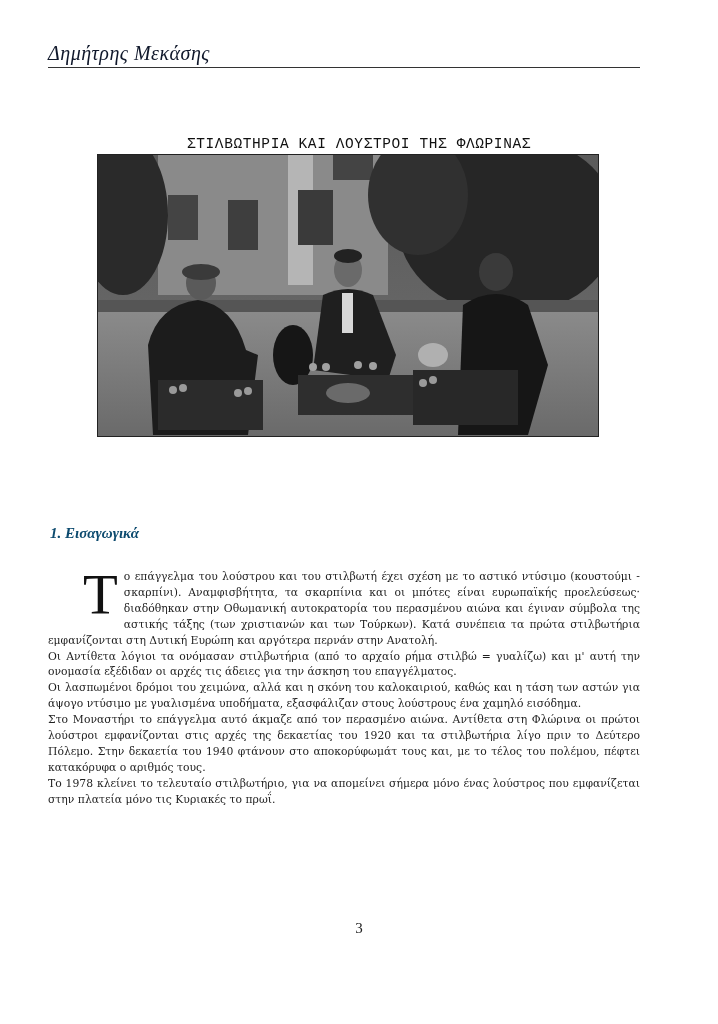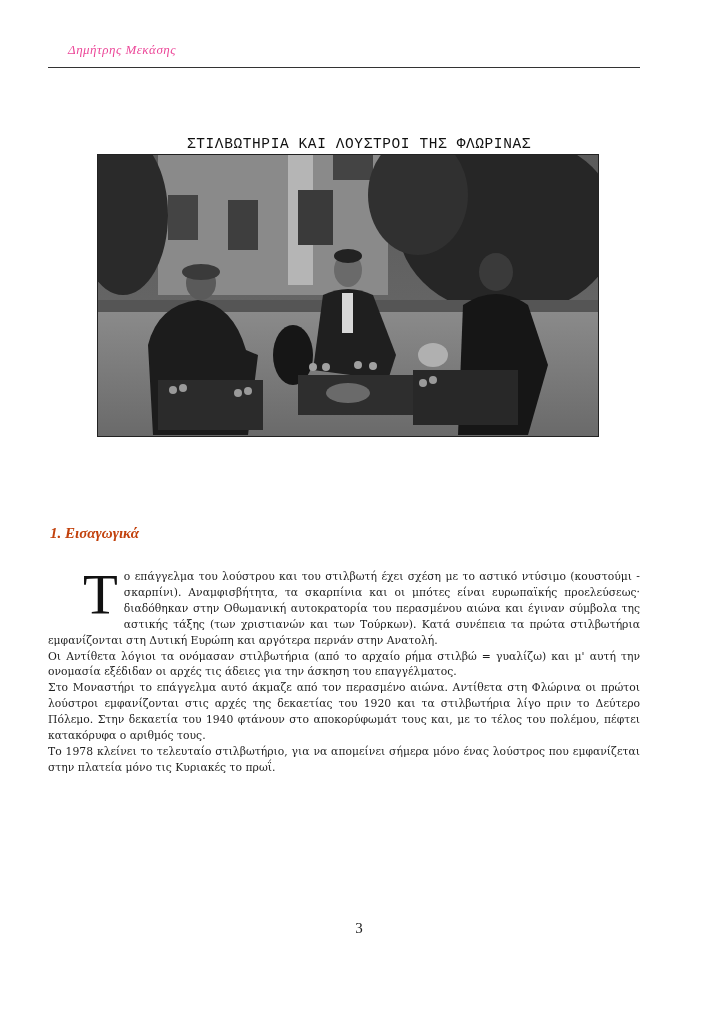--- a/index.html
+++ b/index.html
@@ -1,22 +1,22 @@
 <!DOCTYPE html>
 <html><head>
 <meta charset="utf-8">
 <style>
   html, body { margin: 0; padding: 0; background: #ffffff; }
   body { width: 718px; height: 1024px; position: relative; overflow: hidden; font-family: "DejaVu Serif", serif; color: #1a1a1a; }
-  .running-head { position: absolute; left: 48px; top: 42px; font-family: "Liberation Serif", serif; font-style: italic; font-size: 13px; letter-spacing: 0.5px; color: #ec4899; margin-left: 20px; }
+  .running-head { position: absolute; left: 48px; top: 42px; font-family: "Liberation Serif", serif; font-style: italic; font-size: 20px; letter-spacing: 0.5px; color: #0f172a; }
   .head-rule { position: absolute; left: 48px; top: 67px; width: 592px; height: 0; border-top: 1.5px solid #333; }
   .title { position: absolute; left: 0; width: 718px; top: 126px; text-align: center; font-family: Liberation Mono, monospace; font-size: 14.5px; font-weight: normal; letter-spacing: 0.6px; color: #111; }
   .photo { position: absolute; left: 97px; top: 154px; width: 500px; height: 281px; overflow: hidden; background: #3a3a3a; border: 1px solid #222; }
   .photo svg { display: block; width: 100%; height: 100%; }
-  .section-heading { position: absolute; left: 50px; top: 513px; font-family: "Liberation Serif", serif; font-style: italic; font-size: 15px; color: #c2410c; }
+  .section-heading { position: absolute; left: 50px; top: 513px; font-family: "Liberation Serif", serif; font-style: italic; font-size: 15px; color: #0c4a6e; }
   .body-text { position: absolute; left: 48px; top: 569px; width: 592px; font-family: "DejaVu Serif", serif; font-size: 10.8px; line-height: 15.9px; color: #1e1e1e; text-align: justify; }
   .body-text p { margin: 0; }
   .dropcap { float: left; font-family: "Liberation Serif", serif; font-size: 57px; line-height: 44px; height: 44px; margin: 4px 6px 0 35px; color: #111; }
   .page-number { position: absolute; left: 0; width: 718px; top: 920px; text-align: center; font-family: "Liberation Serif", serif; font-size: 15px; color: #222; }
 </style>
 </head>
 <body>
 
 <div class="running-head">Δημήτρης Μεκάσης</div>
 <div class="head-rule"></div>
@@ -81,17 +81,18 @@
       <circle cx="335" cy="225" r="4" fill="#9a9a9a"></circle>
     <ellipse cx="335" cy="200" rx="15" ry="12" fill="#b0b0b0"></ellipse>
   </svg>
 </div>
 
 <h2 class="section-heading">1. Εισαγωγικά</h2>
 
 <div class="body-text">
   <p><span class="dropcap">Τ</span><span>ο επάγγελμα του λούστρου και του στιλβωτή έχει σχέση με το αστικό ντύσιμο (κουστούμι - σκαρπίνι). Αναμφισβήτητα, τα σκαρπίνια και οι μπότες είναι ευρωπαϊκής προελεύσεως· διαδόθηκαν στην Οθωμανική αυτοκρατορία του περασμένου αιώνα και έγιναν σύμβολα της αστικής τάξης (των χριστιανών και των Τούρκων). Κατά συνέπεια τα πρώτα στιλβωτήρια εμφανίζονται στη Δυτική Ευρώπη και αργότερα περνάν στην Ανατολή.</span></p>
   <p>Οι Αντίθετα λόγιοι τα ονόμασαν στιλβωτήρια (από το αρχαίο ρήμα στιλβώ = γυαλίζω) και μ' αυτή την ονομασία εξέδιδαν οι αρχές τις άδειες για την άσκηση του επαγγέλματος.</p>
+  <p>Οι λασπωμένοι δρόμοι του χειμώνα, αλλά και η σκόνη του καλοκαιριού, καθώς και η τάση των αστών για άψογο ντύσιμο με γυαλισμένα υποδήματα, εξασφάλιζαν στους λούστρους ένα χαμηλό εισόδημα.</p>
   <p>Στο Μοναστήρι το επάγγελμα αυτό άκμαζε από τον περασμένο αιώνα. Αντίθετα στη Φλώρινα οι πρώτοι λούστροι εμφανίζονται στις αρχές της δεκαετίας του 1920 και τα στιλβωτήρια λίγο πριν το Δεύτερο Πόλεμο. Στην δεκαετία του 1940 φτάνουν στο αποκορύφωμάτ τους και, με το τέλος του πολέμου, πέφτει κατακόρυφα ο αριθμός τους.</p>
   <p>Το 1978 κλείνει το τελευταίο στιλβωτήριο, για να απομείνει σήμερα μόνο ένας λούστρος που εμφανίζεται στην πλατεία μόνο τις Κυριακές το πρωΐ.</p>
 </div>
 
 <div class="page-number">3</div>
 
 </body></html>

